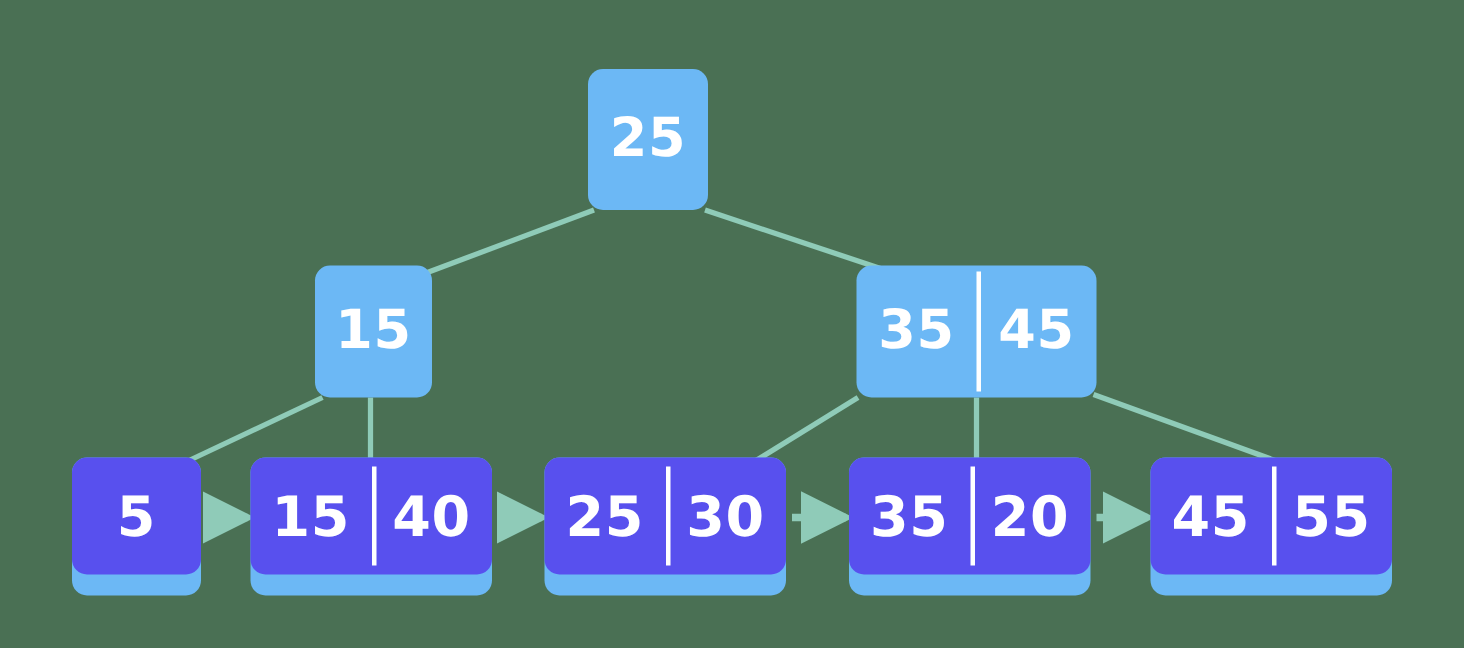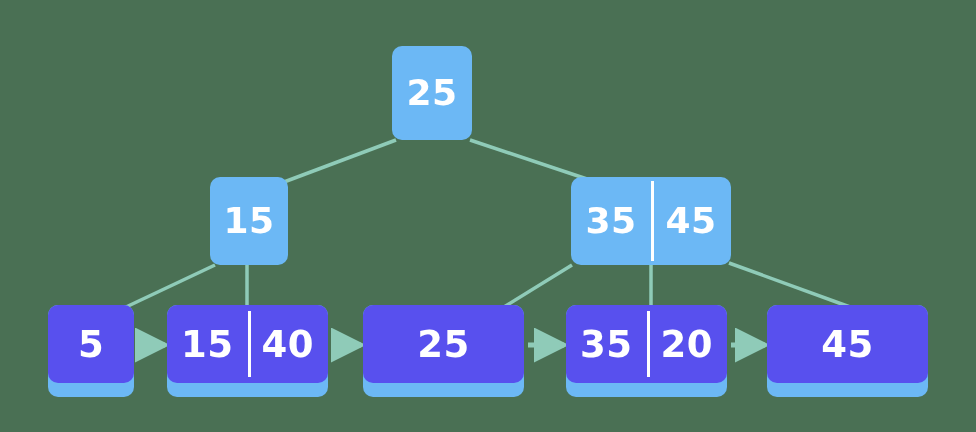--- a/index.html
+++ b/index.html
@@ -128,28 +128,30 @@
       </div>
       <div class="node leaf" style="left: 167px; top: 305px; width: 161px; height: 92px;">
         <div class="leaf-body">
           <div class="cell">15</div>
           <div class="cell">40</div>
         </div>
       </div>
       <div class="node leaf" style="left: 363px; top: 305px; width: 161px; height: 92px;">
         <div class="leaf-body">
           <div class="cell">25</div>
+          <div class="cell">30</div>
         </div>
       </div>
       <div class="node leaf" style="left: 566px; top: 305px; width: 161px; height: 92px;">
         <div class="leaf-body">
           <div class="cell">35</div>
           <div class="cell">20</div>
         </div>
       </div>
       <div class="node leaf" style="left: 767px; top: 305px; width: 161px; height: 92px;">
         <div class="leaf-body">
           <div class="cell">45</div>
+          <div class="cell">55</div>
         </div>
       </div>
     </div>
 
 </div>
 
 </body></html>

